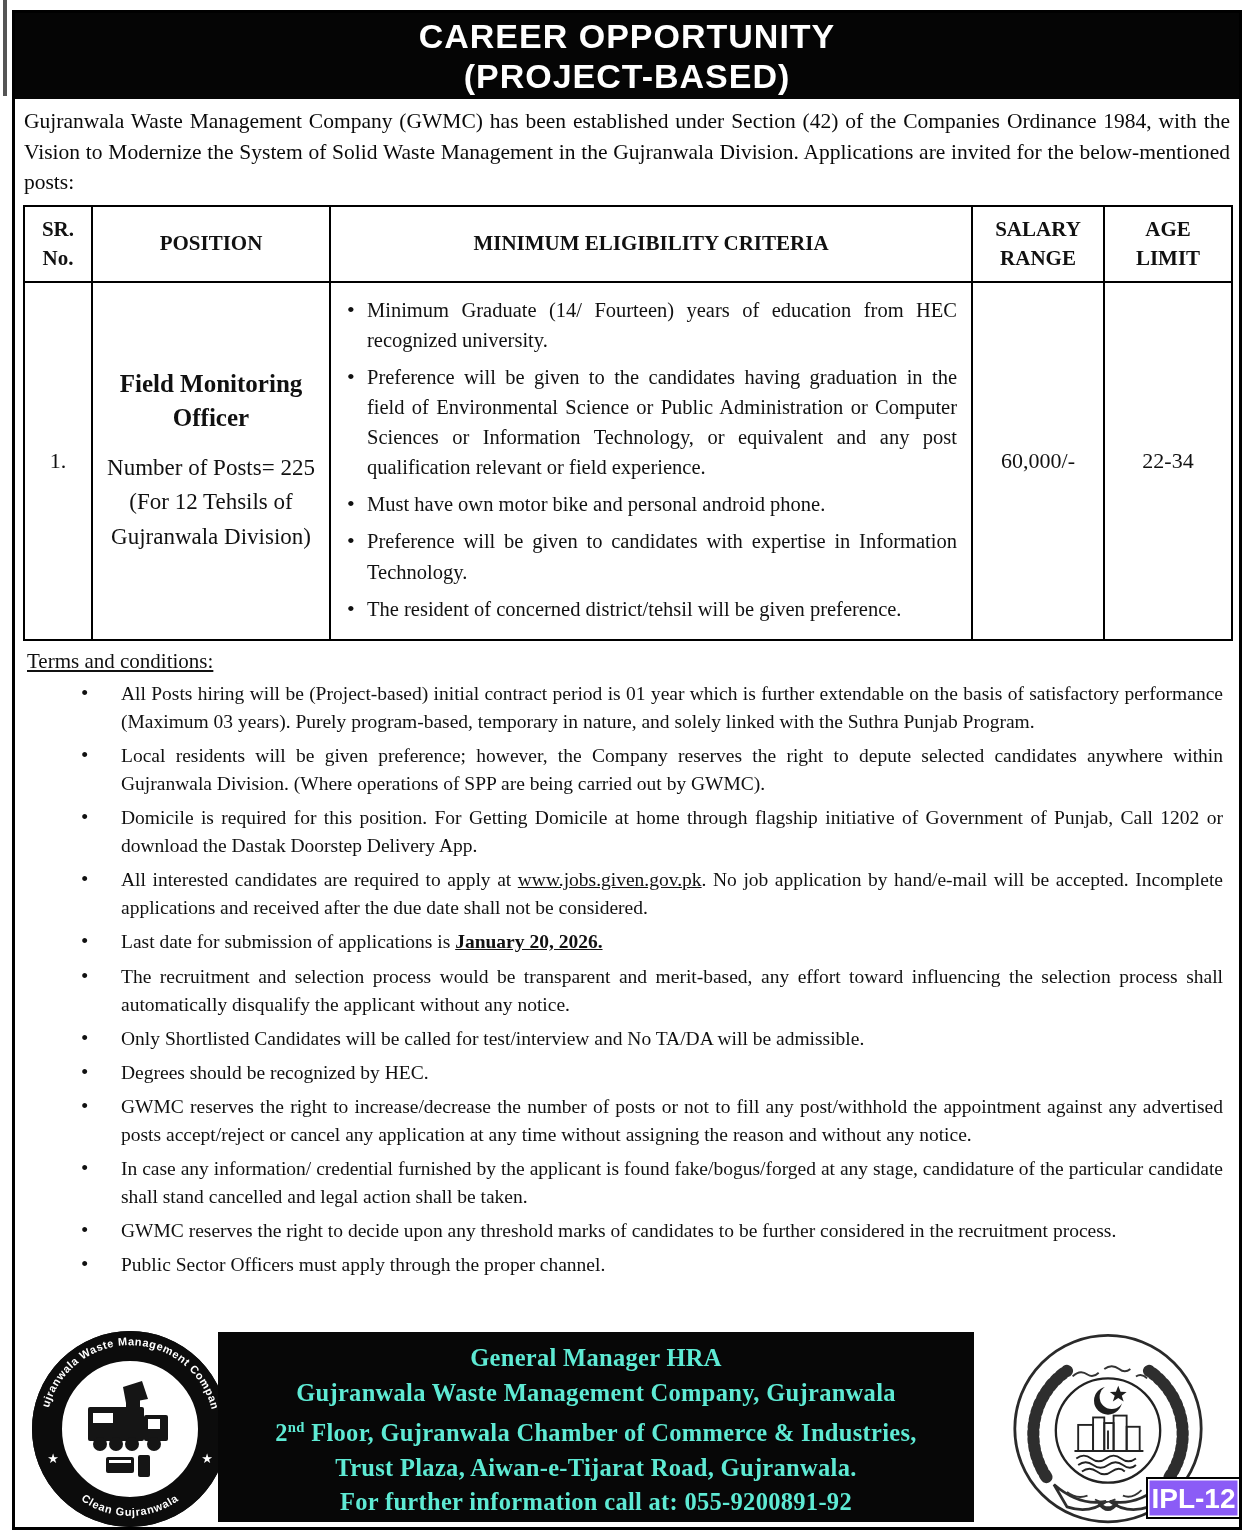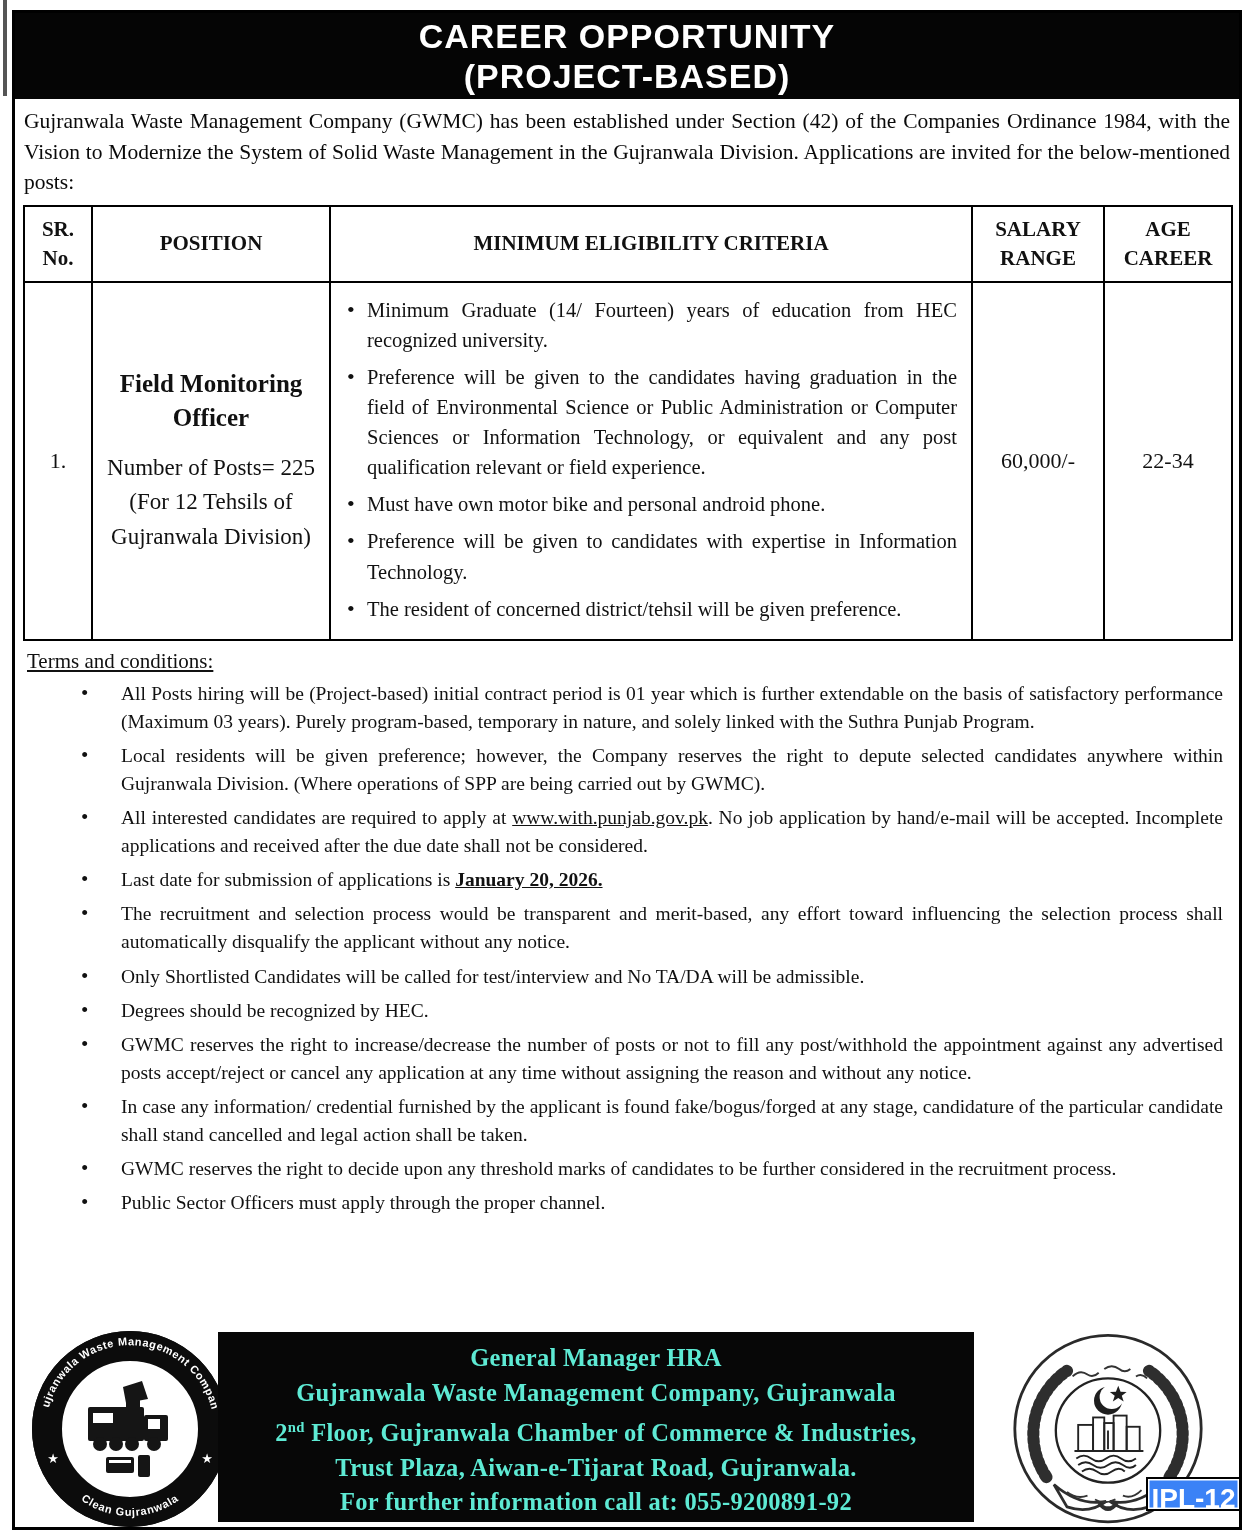--- a/index.html
+++ b/index.html
@@ -70,22 +70,22 @@
   .seg-sup { vertical-align:super; font-size:0.6em; }
   
   .gwmc-logo { position:absolute; left:15px; top:1315px; }
   .contact-box {
     position:absolute; left:203px; top:1319px; width:756px; height:190px;
     background:#070707; color:#5eead4; text-align:center; padding-top:9px;
   }
   .contact-box div { font-weight:bold; font-size:24.5px; line-height:34.5px; letter-spacing:0.3px; }
   .punjab-seal { position:absolute; left:988px; top:1315px; }
   .ipl-badge {
-    position:absolute; left:1131px; top:1464px; width:95px; height:34px;
-    background:#3b82f6; color:#fff; font-family:"Liberation Sans", sans-serif;
+    position:absolute; left:1131px; top:1464px; width:95px; height:42px;
+    background:#8b5cf6; color:#fff; font-family:"Liberation Sans", sans-serif;
     font-weight:bold; font-size:28px; text-align:center; line-height:40px;
     border:2px solid #000; box-shadow: inset 0 0 0 1.5px #fff;
   }
 </style>
 </head>
 <body>
 
 <div class="page">
   <div class="scan-line"></div>
 
@@ -108,21 +108,21 @@
       </colgroup>
       <thead>
         <tr>
           <th>SR.
 No.</th>
           <th>POSITION</th>
           <th>MINIMUM ELIGIBILITY CRITERIA</th>
           <th>SALARY
 RANGE</th>
           <th>AGE
-CAREER</th>
+LIMIT</th>
         </tr>
       </thead>
       <tbody>
         <tr>
           <td class="sr">1.</td>
           <td class="pos">
             <div class="pos-title">Field Monitoring Officer</div>
             <div class="pos-sub">Number of Posts= 225 (For 12 Tehsils of Gujranwala Division)</div>
           </td>
           <td class="crit">
@@ -138,21 +138,22 @@
           <td class="age">22-34</td>
         </tr>
       </tbody>
     </table>
 
     <div class="terms">
       <div class="terms-heading">Terms and conditions:</div>
       <ul>
           <li><span>All Posts hiring will be (Project-based) initial contract period is 01 year which is further extendable on the basis of satisfactory performance (Maximum 03 years). Purely program-based, temporary in nature, and solely linked with the Suthra Punjab Program.</span></li>
           <li><span>Local residents will be given preference; however, the Company reserves the right to depute selected candidates anywhere within Gujranwala Division. (Where operations of SPP are being carried out by GWMC).</span></li>
-          <li><span>All interested candidates are required to apply at </span><span class="seg-underline">www.with.punjab.gov.pk</span><span>. No job application by hand/e-mail will be accepted. Incomplete applications and received after the due date shall not be considered.</span></li>
+          <li><span>Domicile is required for this position. For Getting Domicile at home through flagship initiative of Government of Punjab, Call 1202 or download the Dastak Doorstep Delivery App.</span></li>
+          <li><span>All interested candidates are required to apply at </span><span class="seg-underline">www.jobs.given.gov.pk</span><span>. No job application by hand/e-mail will be accepted. Incomplete applications and received after the due date shall not be considered.</span></li>
           <li><span>Last date for submission of applications is </span><span class="seg-bold_underline">January 20, 2026.</span></li>
           <li><span>The recruitment and selection process would be transparent and merit-based, any effort toward influencing the selection process shall automatically disqualify the applicant without any notice.</span></li>
           <li><span>Only Shortlisted Candidates will be called for test/interview and No TA/DA will be admissible.</span></li>
           <li><span>Degrees should be recognized by HEC.</span></li>
           <li><span>GWMC reserves the right to increase/decrease the number of posts or not to fill any post/withhold the appointment against any advertised posts accept/reject or cancel any application at any time without assigning the reason and without any notice.</span></li>
           <li><span>In case any information/ credential furnished by the applicant is found fake/bogus/forged at any stage, candidature of the particular candidate shall stand cancelled and legal action shall be taken.</span></li>
           <li><span>GWMC reserves the right to decide upon any threshold marks of candidates to be further considered in the recruitment process.</span></li>
           <li><span>Public Sector Officers must apply through the proper channel.</span></li>
         </ul>
     </div>

